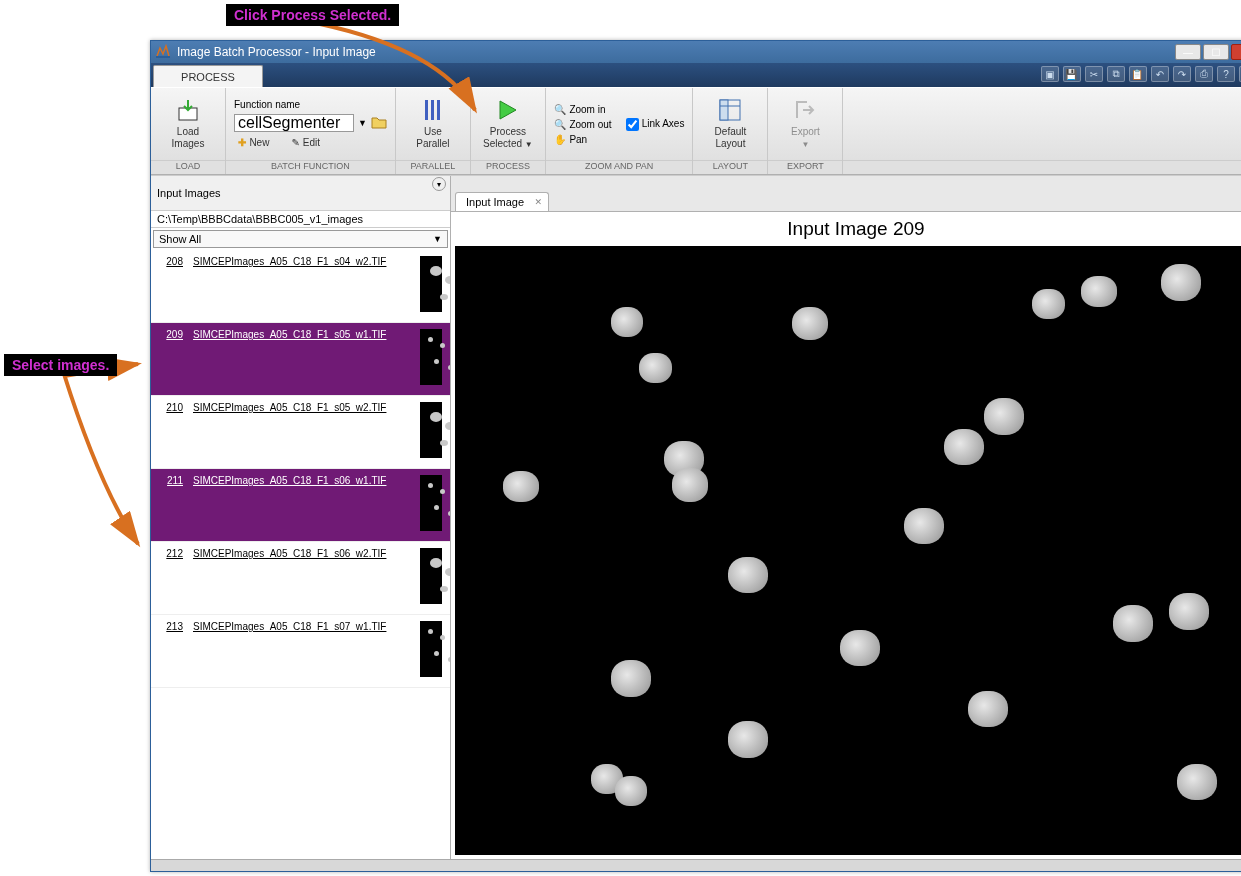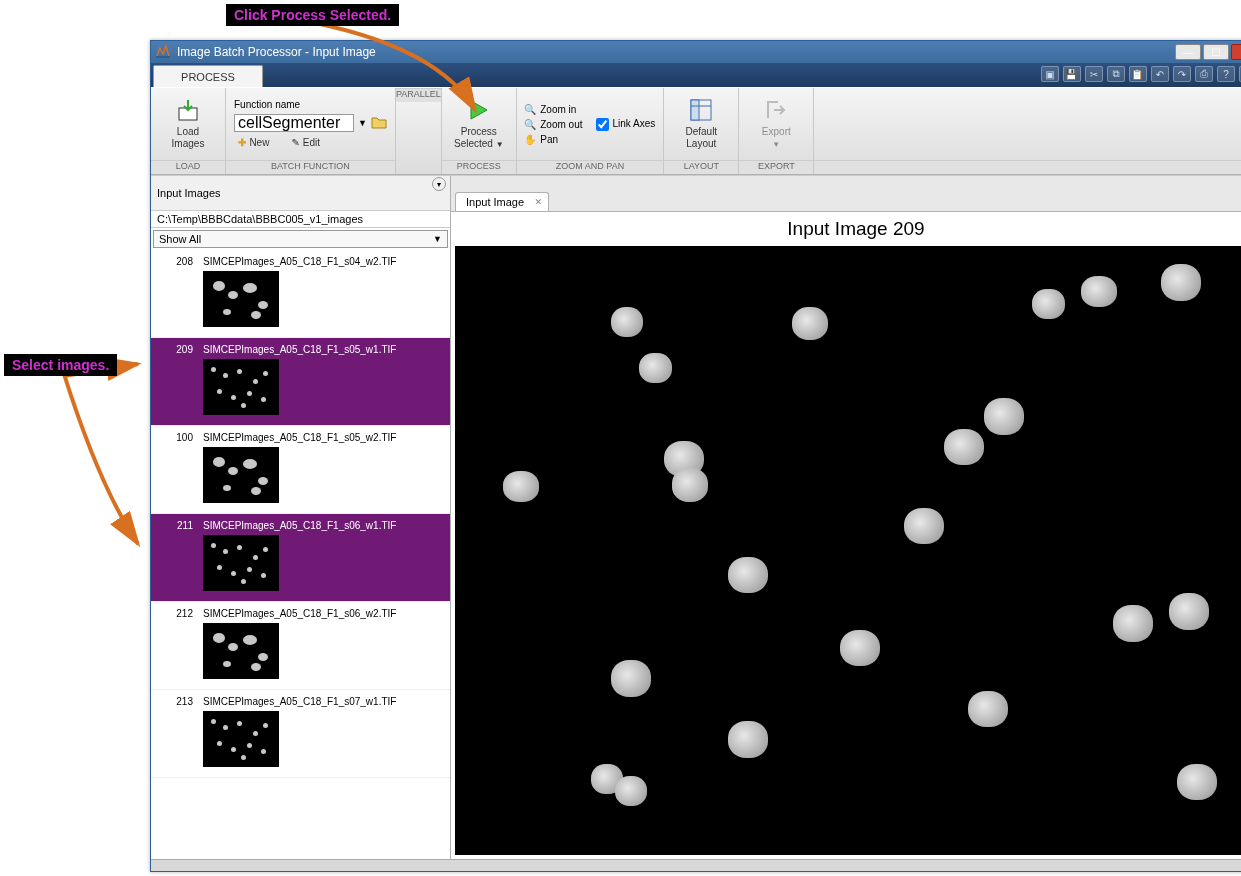--- a/index.html
+++ b/index.html
@@ -40,21 +40,21 @@
   .zoomrow { display: flex; align-items: center; gap: 3px; }
   .linkcol { display: flex; align-items: flex-start; gap:3px; font-size: 10px; }
 
   .content { flex: 1; display: flex; background: #fff; border-top: 1px solid #ccc; overflow: hidden; }
   .side { width: 300px; border-right: 1px solid #b0b0b0; display: flex; flex-direction: column; background: #fff; }
   .side-hdr { height: 35px; display: flex; align-items: center; padding: 0 6px; font-size: 11px; border-bottom: 1px solid #ccc; background: #f0f0f0; position: relative;}
   .side-hdr .drop { position: absolute; right: 4px; top: 1px; width:14px;height:14px;border:1px solid #999;border-radius:50%;display:flex;align-items:center;justify-content:center;font-size:8px;}
   .side-path { padding: 2px 6px; font-size: 11px; border-bottom: 1px solid #ccc; }
   .side-filter { height: 18px; border: 1px solid #999; margin: 2px; display: flex; align-items: center; justify-content: space-between; padding: 0 5px; font-size: 11px; background: #f8f8f8;}
   .side-list { flex: 1; overflow-y: scroll; }
-  .item { display: flex; flex-direction: column; padding: 6px 8px 10px 18px; border-bottom: 1px solid #eee; }
+  .item { display: flex; flex-direction: row; padding: 6px 8px 10px 8px; border-bottom: 1px solid #eee; text-decoration: underline; }
   .item.sel { background: #701a75; color: #fff; }
   .item-hdr { display: flex; gap: 10px; font-size: 10px; margin-bottom: 4px; }
   .item-num { width: 24px; text-align: right; }
   .thumb { width: 76px; height: 56px; background: #000; margin-left: 34px; position: relative; }
   .thumb .cell { position: absolute; background: #c8c8c8; border-radius: 50%; }
 
   .main { flex: 1; display: flex; flex-direction: column; }
   .main-tabs { height: 36px; display: flex; align-items: flex-end; border-bottom: 1px solid #b0b0b0; background: #e8e8e8; padding-left: 4px; }
   .main-tab { height: 19px; padding: 0 24px 0 10px; font-size: 11px; background: #fff; border: 1px solid #b0b0b0; border-bottom: none; border-radius: 3px 3px 0 0; display: flex; align-items: center; gap: 6px; position: relative;}
   .main-tab .x { position:absolute; right:6px; font-size:9px; color:#888;}
@@ -168,20 +168,33 @@
               <span>✎</span>
               <span>Edit</span>
             </span>
           </div>
         </div>
       </div>
       <div class="rgroup-lbl">BATCH FUNCTION</div>
     </div>
 
     <div class="rgroup">
+      <div class="rgroup-body">
+        <div class="bigbtn">
+          <span class="ico">
+              <svg width="24" height="24">
+                <rect x="4" y="2" width="3" height="20" fill="#4060c0"></rect>
+                <rect x="10" y="2" width="3" height="20" fill="#4060c0"></rect>
+                <rect x="16" y="2" width="3" height="20" fill="#4060c0"></rect>
+              </svg>
+            </span>
+          <span style="white-space:pre-line">Use
+Parallel</span>
+        </div>
+      </div>
       <div class="rgroup-lbl">PARALLEL</div>
     </div>
 
     <div class="rgroup">
       <div class="rgroup-body">
         <div class="bigbtn">
           <span class="ico">
               <svg width="24" height="24">
                 <path d="M4 3 L20 12 L4 21 Z" fill="#4c4" stroke="#282"></path>
               </svg>
@@ -294,21 +307,21 @@
               <span class="cell" style="left: 14px; top: 30px; width: 5px; height: 5px;"></span>
               <span class="cell" style="left: 28px; top: 36px; width: 5px; height: 5px;"></span>
               <span class="cell" style="left: 44px; top: 32px; width: 5px; height: 5px;"></span>
               <span class="cell" style="left: 60px; top: 12px; width: 5px; height: 5px;"></span>
               <span class="cell" style="left: 58px; top: 38px; width: 5px; height: 5px;"></span>
               <span class="cell" style="left: 38px; top: 44px; width: 5px; height: 5px;"></span>
             </div>
           </div>
           <div class="item">
             <div class="item-hdr">
-              <span class="item-num">100</span>
+              <span class="item-num">210</span>
               <span>SIMCEPImages_A05_C18_F1_s05_w2.TIF</span>
             </div>
             <div class="thumb">
               <span class="cell" style="left: 10px; top: 10px; width: 12px; height: 10px;"></span>
               <span class="cell" style="left: 25px; top: 20px; width: 10px; height: 8px;"></span>
               <span class="cell" style="left: 40px; top: 12px; width: 14px; height: 10px;"></span>
               <span class="cell" style="left: 55px; top: 30px; width: 10px; height: 8px;"></span>
               <span class="cell" style="left: 20px; top: 38px; width: 8px; height: 6px;"></span>
               <span class="cell" style="left: 48px; top: 40px; width: 10px; height: 8px;"></span>
             </div>

